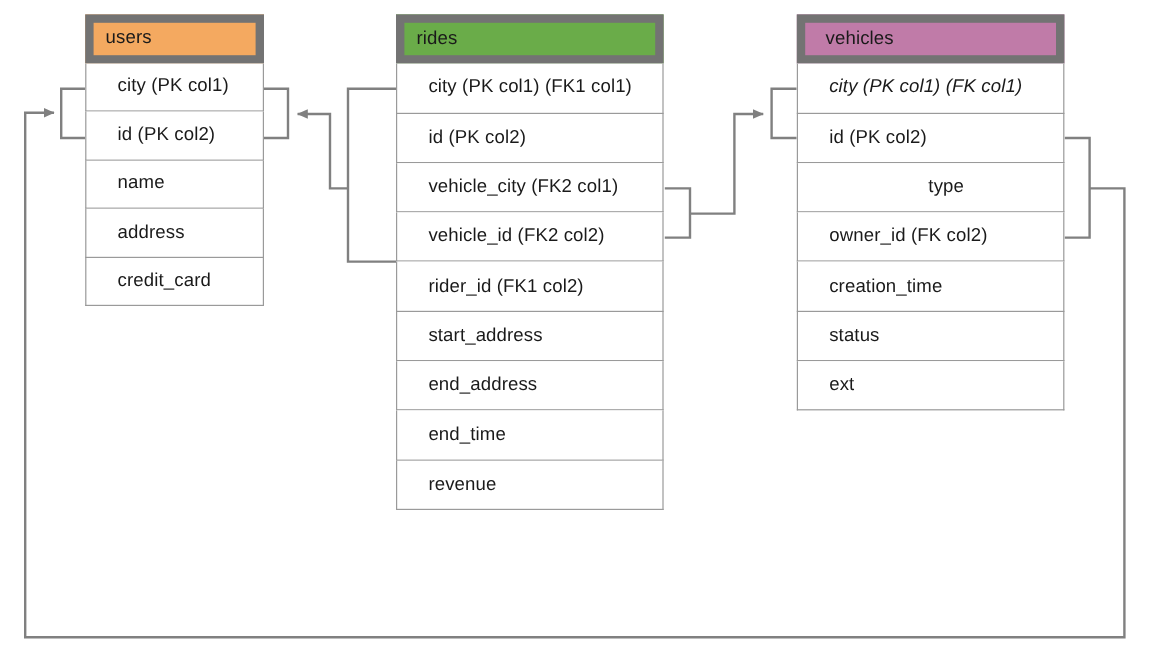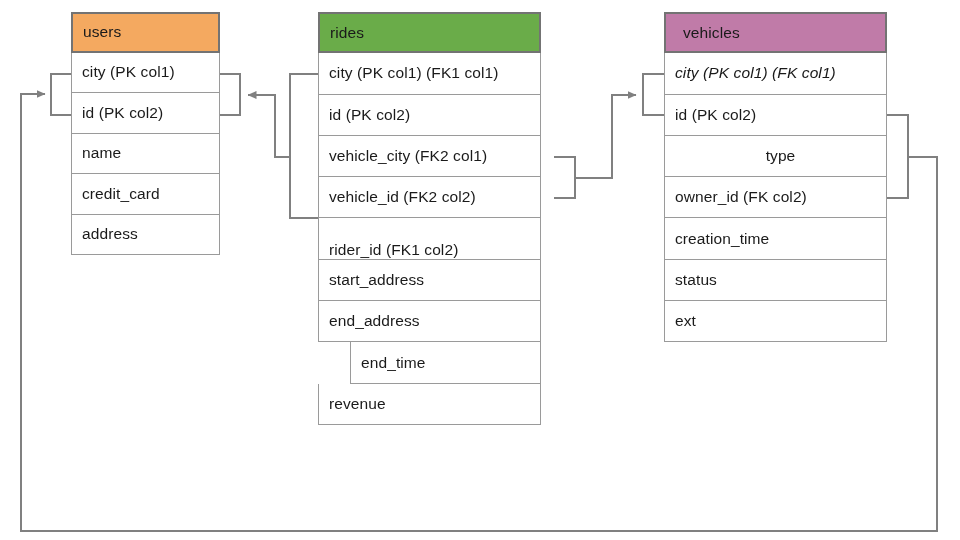--- a/index.html
+++ b/index.html
@@ -29,35 +29,35 @@
     height: 540px;
     pointer-events: none;
   }
   .entity-table {
     position: absolute;
     box-sizing: border-box;
     background: #ffffff;
   }
   .entity-header {
     box-sizing: border-box;
-    border: 2px solid #737373;
+    border: 7px solid #737373;
     display: flex;
     align-items: center;
     padding-left: 10px;
     font-size: 15.5px;
     color: #1a1a1a;
     letter-spacing: 0.1px;
   }
   .entity-row {
     box-sizing: border-box;
     border: 1px solid #9a9a9a;
     border-top: none;
     display: flex;
     align-items: center;
-    padding-left: 10px;
+    padding-left: 26px;
     font-size: 15.5px;
     color: #1a1a1a;
     background: #ffffff;
     letter-spacing: 0.1px;
     white-space: nowrap;
   }
 </style>
 </head>
 <body>
 
@@ -97,53 +97,53 @@
     <div class="entity-row" style="height:40.5px;">
       <span>city (PK col1)</span>
     </div>
     <div class="entity-row" style="height:40.5px;">
       <span>id (PK col2)</span>
     </div>
     <div class="entity-row" style="height:40.5px;">
       <span>name</span>
     </div>
     <div class="entity-row" style="height:40.5px;">
-      <span>credit_card</span>
+      <span>address</span>
     </div>
     <div class="entity-row" style="height:40.5px;">
-      <span>address</span>
+      <span>credit_card</span>
     </div>
   </div>
 
-  <div class="entity-table" style="left:318px; top:12px; width:223px;">
+  <div class="entity-table" style="left:330px; top:12px; width:223px;">
     <div class="entity-header" style="height:41.3px; background:#6AAC49;">
       <span>rides</span>
     </div>
     <div class="entity-row" style="height:41.3px;">
       <span>city (PK col1) (FK1 col1)</span>
     </div>
     <div class="entity-row" style="height:41.3px;">
       <span>id (PK col2)</span>
     </div>
     <div class="entity-row" style="height:41.3px;">
       <span>vehicle_city (FK2 col1)</span>
     </div>
     <div class="entity-row" style="height:41.3px;">
       <span>vehicle_id (FK2 col2)</span>
     </div>
-    <div class="entity-row" style="height:41.3px;align-items:flex-end;">
+    <div class="entity-row" style="height:41.3px;">
       <span>rider_id (FK1 col2)</span>
     </div>
     <div class="entity-row" style="height:41.3px;">
       <span>start_address</span>
     </div>
     <div class="entity-row" style="height:41.3px;">
       <span>end_address</span>
     </div>
-    <div class="entity-row" style="height:41.3px;margin-left:32px;">
+    <div class="entity-row" style="height:41.3px;">
       <span>end_time</span>
     </div>
     <div class="entity-row" style="height:41.3px;">
       <span>revenue</span>
     </div>
   </div>
 
   <div class="entity-table" style="left:664px; top:12px; width:223px;">
     <div class="entity-header" style="height:41.3px; background:#C07BA8;padding-left:17px;">
       <span>vehicles</span>

